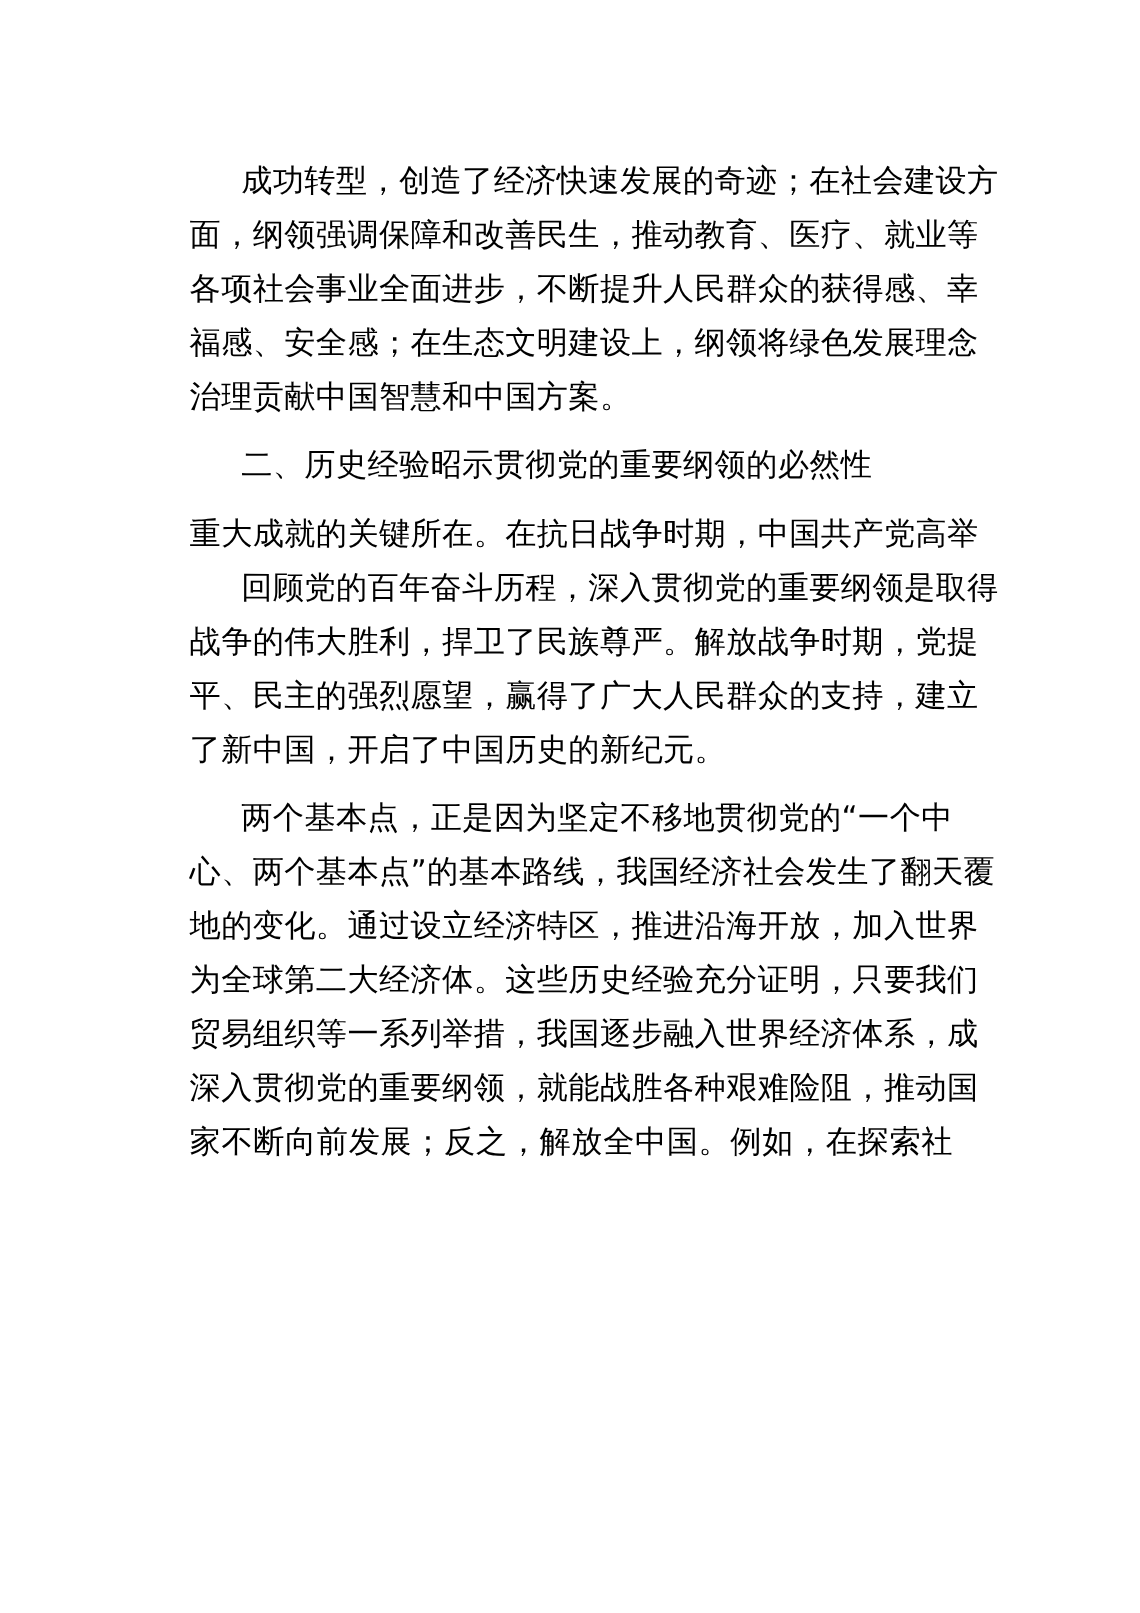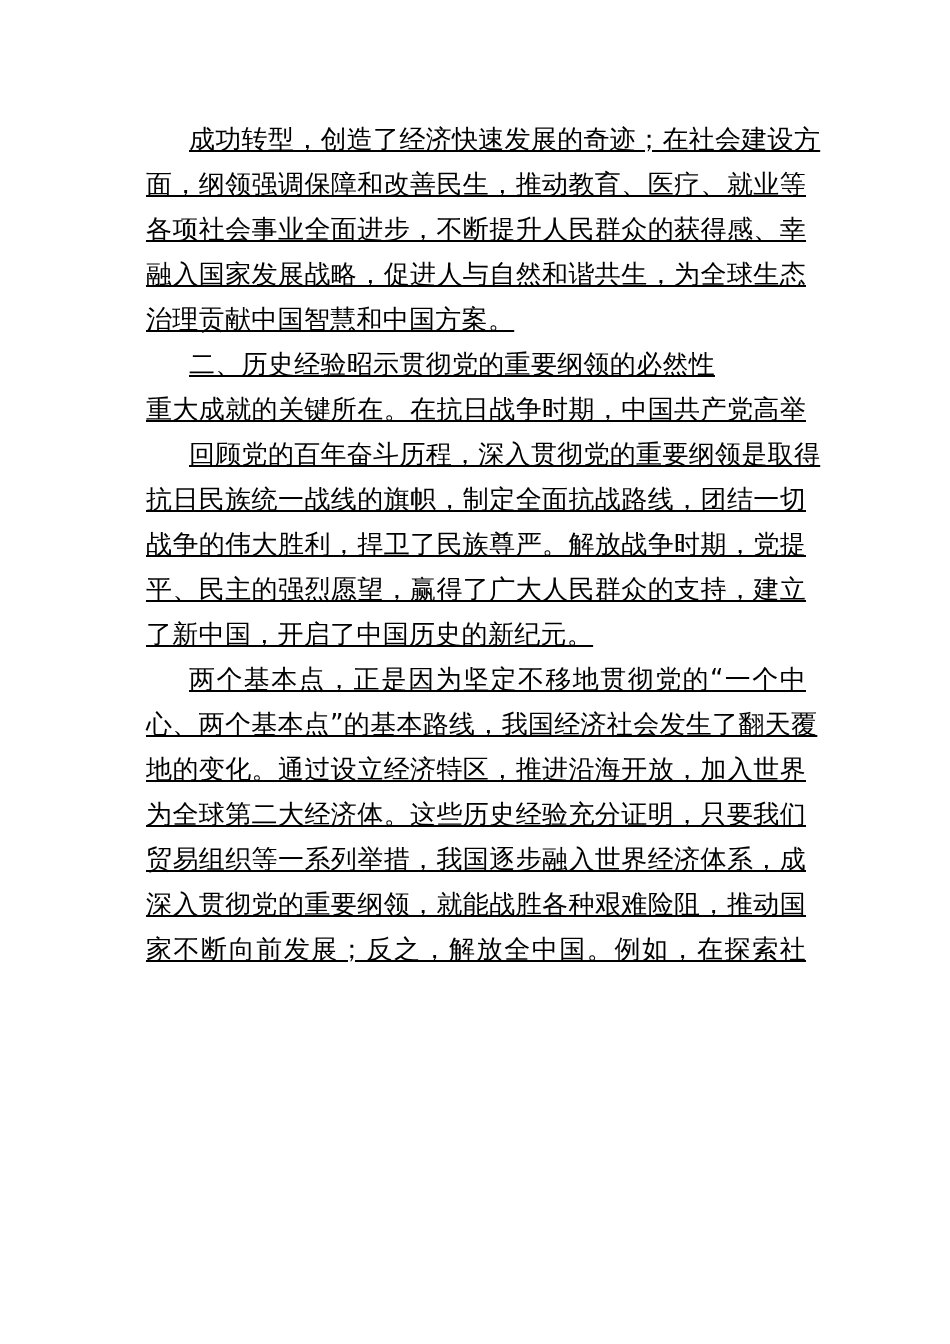--- a/index.html
+++ b/index.html
@@ -18,26 +18,25 @@
       left: 146px;
       top: 117px;
       width: 660px;
       font-family: "DejaVu Sans", "Liberation Sans", sans-serif;
       font-size: 26px;
       line-height: 45px;
       color: #000000;
       letter-spacing: 0.3px;
     }
     .para {
-      margin: 0;
+      margin: 12px;
       padding: 0;
       text-align: justify;
       text-justify: inter-character;
       word-break: break-all;
-      text-decoration: underline;
     }
     .line {
       display: block;
       white-space: nowrap;
       text-align-last: justify;
     }
     .line.last {
       text-align-last: left;
     }
     .line.first {
@@ -46,32 +45,31 @@
   </style>
 </head>
 <body>
 
 <div class="page">
 
   <div class="para">
     <span class="line" style="padding-left:43px;">成功转型，创造了经济快速发展的奇迹；在社会建设方</span>
     <span class="line">面，纲领强调保障和改善民生，推动教育、医疗、就业等</span>
     <span class="line">各项社会事业全面进步，不断提升人民群众的获得感、幸</span>
-    <span class="line">融入国家发展战略，促进人与自然和谐共生，为全球生态</span>
+    <span class="line">福感、安全感；在生态文明建设上，纲领将绿色发展理念</span>
     <span class="line last">治理贡献中国智慧和中国方案。</span>
   </div>
 
   <div class="para">
     <span class="line last first">二、历史经验昭示贯彻党的重要纲领的必然性</span>
   </div>
 
   <div class="para">
     <span class="line">重大成就的关键所在。在抗日战争时期，中国共产党高举</span>
     <span class="line first">回顾党的百年奋斗历程，深入贯彻党的重要纲领是取得</span>
-    <span class="line">抗日民族统一战线的旗帜，制定全面抗战路线，团结一切</span>
     <span class="line">战争的伟大胜利，捍卫了民族尊严。解放战争时期，党提</span>
     <span class="line">平、民主的强烈愿望，赢得了广大人民群众的支持，建立</span>
     <span class="line last">了新中国，开启了中国历史的新纪元。</span>
   </div>
 
   <div class="para">
     <span class="line first">两个基本点，正是因为坚定不移地贯彻党的“一个中</span>
     <span class="line">心、两个基本点”的基本路线，我国经济社会发生了翻天覆</span>
     <span class="line">地的变化。通过设立经济特区，推进沿海开放，加入世界</span>
     <span class="line">为全球第二大经济体。这些历史经验充分证明，只要我们</span>

